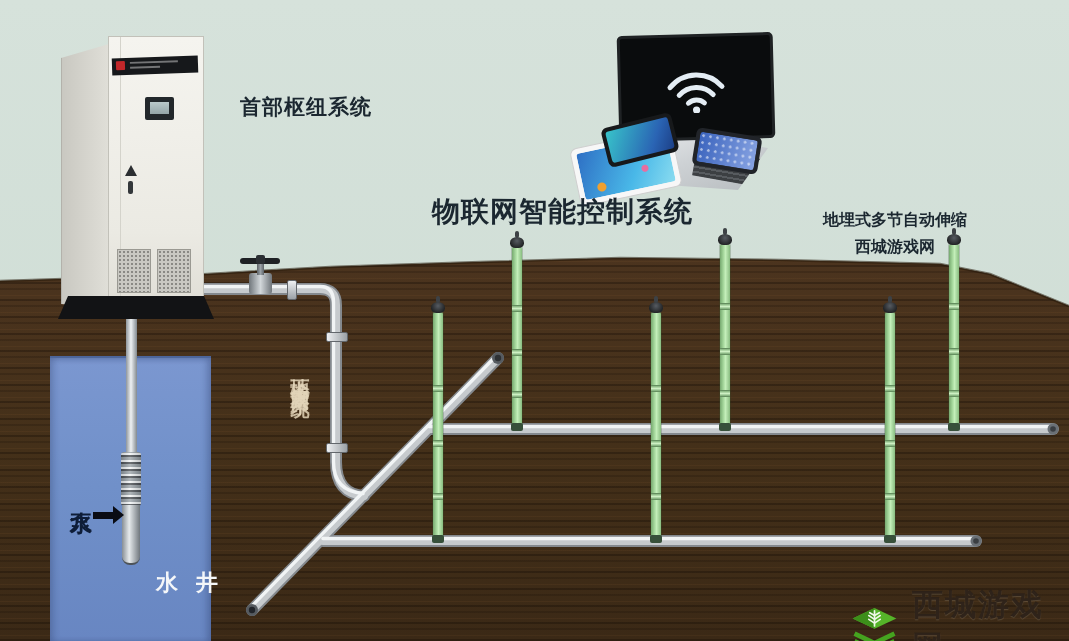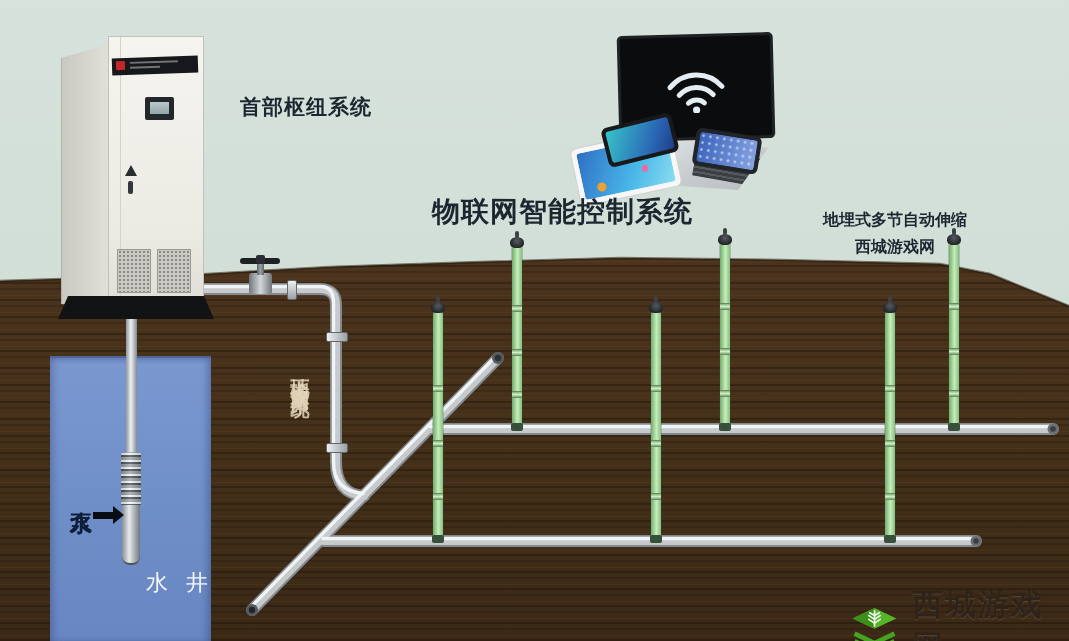--- a/index.html
+++ b/index.html
@@ -118,21 +118,21 @@
   .lbl-head{left:208px;top:93px;font-size:21px;letter-spacing:1px;margin-left:32px;}
   .lbl-iot{left:432px;top:193px;font-size:28px;letter-spacing:1px;text-align:center;}
   .lbl-sprinkler{left:788px;top:206px;width:214px;text-align:center;font-size:16px;line-height:27px;}
   .lbl-underground{left:287px;top:362px;height:185px;writing-mode:vertical-rl;text-orientation:upright;
     font-size:19px;letter-spacing:3px;color:rgba(226,211,184,.85);font-weight:700;}
   .lbl-pump{left:66px;top:494px;writing-mode:vertical-rl;text-orientation:upright;
     font-size:22px;color:#0e1d38;font-weight:800;letter-spacing:2px;}
   .pump-arrow-shaft{position:absolute;left:93px;top:512px;width:20px;height:7px;background:#0a0c14;}
   .pump-arrow-head{position:absolute;left:113px;top:506px;width:0;height:0;
     border-top:9px solid transparent;border-bottom:9px solid transparent;border-left:11px solid #0a0c14;}
-  .lbl-well{left:146px;top:568px;font-size:22px;color:#f5f7f9;font-weight:400;letter-spacing:6px;}
+  .lbl-well{left:156px;top:568px;font-size:22px;color:#f5f7f9;font-weight:700;letter-spacing:6px;}
   
   .watermark{position:absolute;left:845px;top:584px;display:flex;align-items:center;}
   .wm-text{font-size:31px;font-weight:800;color:rgba(43,33,24,.92);letter-spacing:2px;margin-left:8px;
     text-shadow:0 1px 1px rgba(255,245,225,.15);}
 </style>
 </head>
 <body>
 
 <div class="scene">
 

